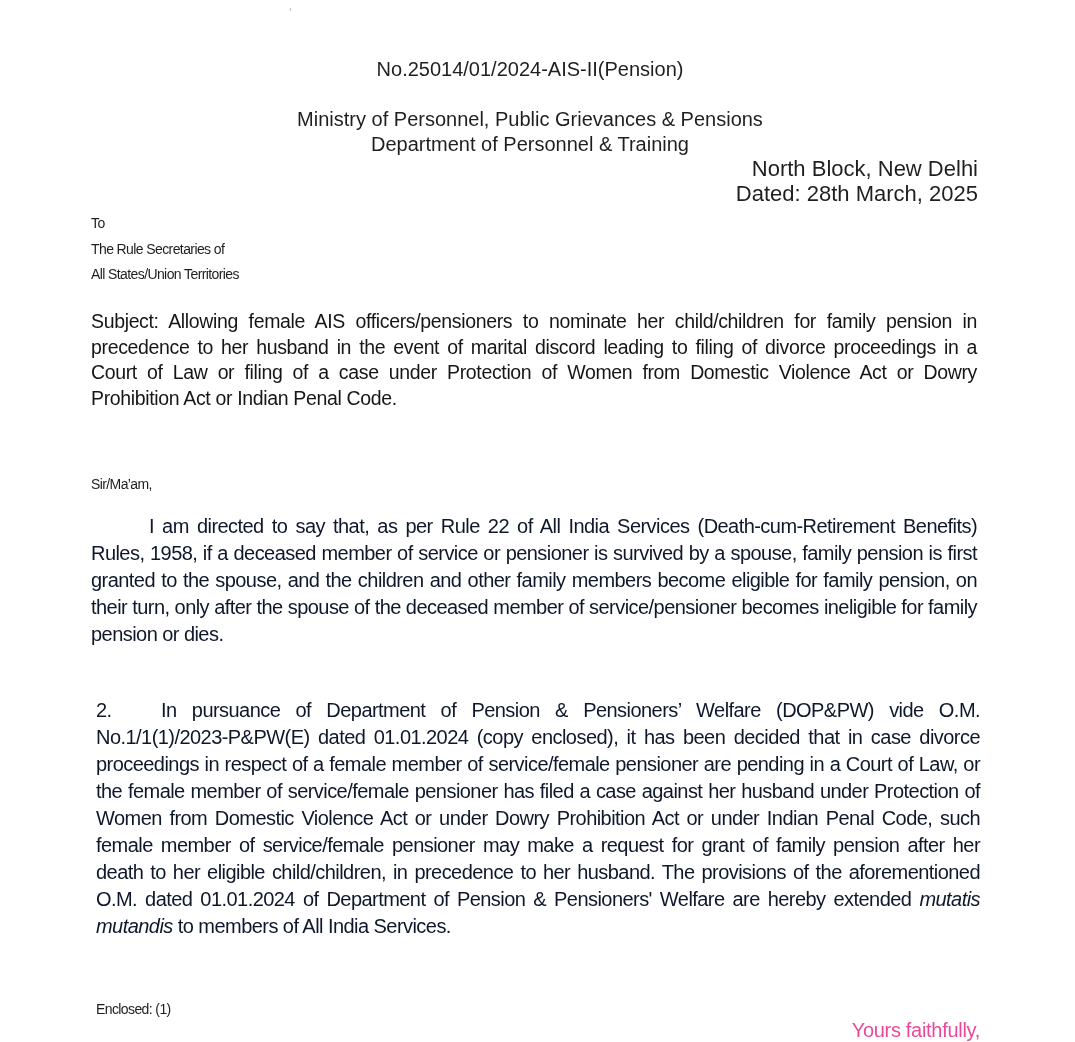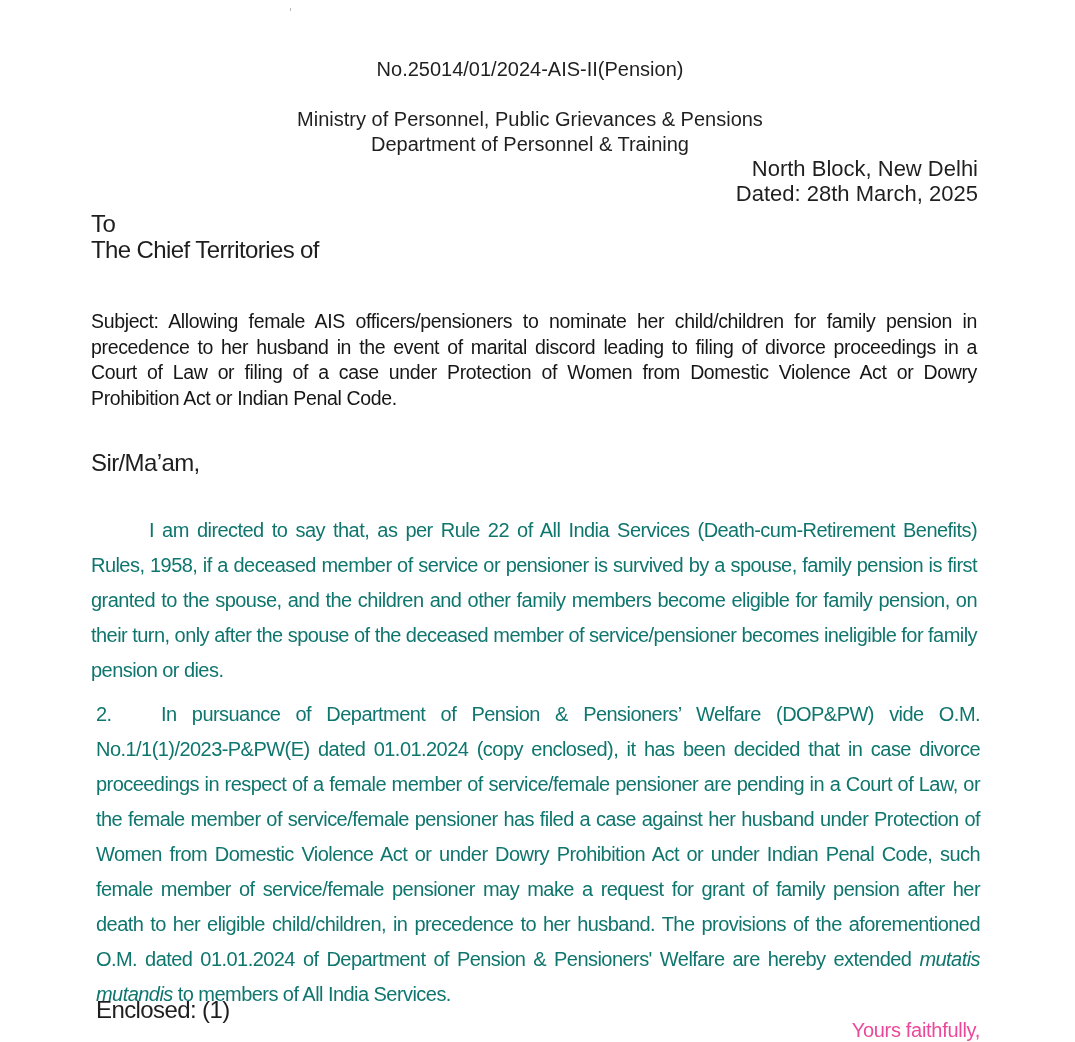--- a/index.html
+++ b/index.html
@@ -33,21 +33,21 @@
     .right-line {
       position: absolute;
       right: 97px;
       text-align: right;
       font-size: 22px;
       line-height: 26px;
       color: #1f1f1f;
     }
     .narrow {
       font-family: "Liberation Sans", sans-serif;
-      font-size: 24px;
+      font-size: 14px;
       line-height: 25.5px;
       letter-spacing: -0.6px;
       color: #1e1e1e;
     }
     .to-block {
       position: absolute;
       left: 91px;
       top: 211px;
     }
     .to-block div { white-space: nowrap; }
@@ -59,30 +59,30 @@
       font-size: 19.5px;
       line-height: 25.6px;
       font-weight: normal;
       text-align: justify;
       letter-spacing: -0.35px;
       color: #161616;
     }
     .salutation {
       position: absolute;
       left: 91px;
-      top: 450px;
+      top: 472px;
     }
     .para {
       position: absolute;
       width: 886px;
       text-align: justify;
       font-size: 20px;
-      line-height: 35px;
+      line-height: 27px;
       letter-spacing: -0.55px;
-      color: #0f766e;
+      color: #0f172a;
     }
     .para1 { left: 91px; top: 513px; }
     .para1 .indent { display: inline-block; width: 58px; }
     .para2 { left: 96px; top: 697px; width: 884px; }
     .para2 .num { display: inline-block; width: 65px; }
     .italic { font-style: italic; }
     .enclosed {
       position: absolute;
       left: 96px;
       top: 997px;
@@ -113,21 +113,22 @@
 
   <div class="header-line" style="top:56px;">No.25014/01/2024-AIS-II(Pension)</div>
   <div class="header-line" style="top:131px;">Department of Personnel &amp; Training</div>
   <div class="header-line" style="top:106px;">Ministry of Personnel, Public Grievances &amp; Pensions</div>
 
   <div class="right-line" style="top:156px;">North Block, New Delhi</div>
   <div class="right-line" style="top:181px;">Dated:  28th March, 2025</div>
 
   <div class="to-block narrow">
     <div>To</div>
-    <div>The Chief Territories of</div>
+    <div>The Rule Secretaries of</div>
+    <div>All States/Union Territories</div>
   </div>
 
   <div class="subject">Subject: Allowing female AIS officers/pensioners to nominate her child/children for family pension in precedence to her husband in the event of marital discord leading to filing of divorce proceedings in a Court of Law or filing of a case under Protection of Women from Domestic Violence Act or Dowry Prohibition Act or Indian Penal Code.</div>
 
   <div class="salutation narrow">Sir/Ma’am,</div>
 
   <div class="para para1"><span class="indent"></span><span>I am directed to say that, as per Rule 22 of All India Services (Death-cum-Retirement Benefits) Rules, 1958, if a deceased member of service or pensioner is survived by a spouse, family pension is first granted to the spouse, and the children and other family members become eligible for family pension, on their turn, only after the spouse of the deceased member of service/pensioner becomes ineligible for family pension or dies.</span></div>
 
   <div class="para para2"><span class="num">2.</span><span>In pursuance of Department of Pension &amp; Pensioners’ Welfare (DOP&amp;PW) vide O.M. No.1/1(1)/2023-P&amp;PW(E) dated 01.01.2024 (copy enclosed), it has been decided that in case divorce proceedings in respect of a female member of service/female pensioner are pending in a Court of Law, or the female member of service/female pensioner has filed a case against her husband under Protection of Women from Domestic Violence Act or under Dowry Prohibition Act or under Indian Penal Code, such female member of service/female pensioner may make a request for grant of family pension after her death to her eligible child/children, in precedence to her husband. The provisions of the aforementioned O.M. dated 01.01.2024 of Department of Pension &amp; Pensioners' Welfare are hereby extended </span><span class="italic">mutatis mutandis</span><span> to members of All India Services.</span></div>
 

